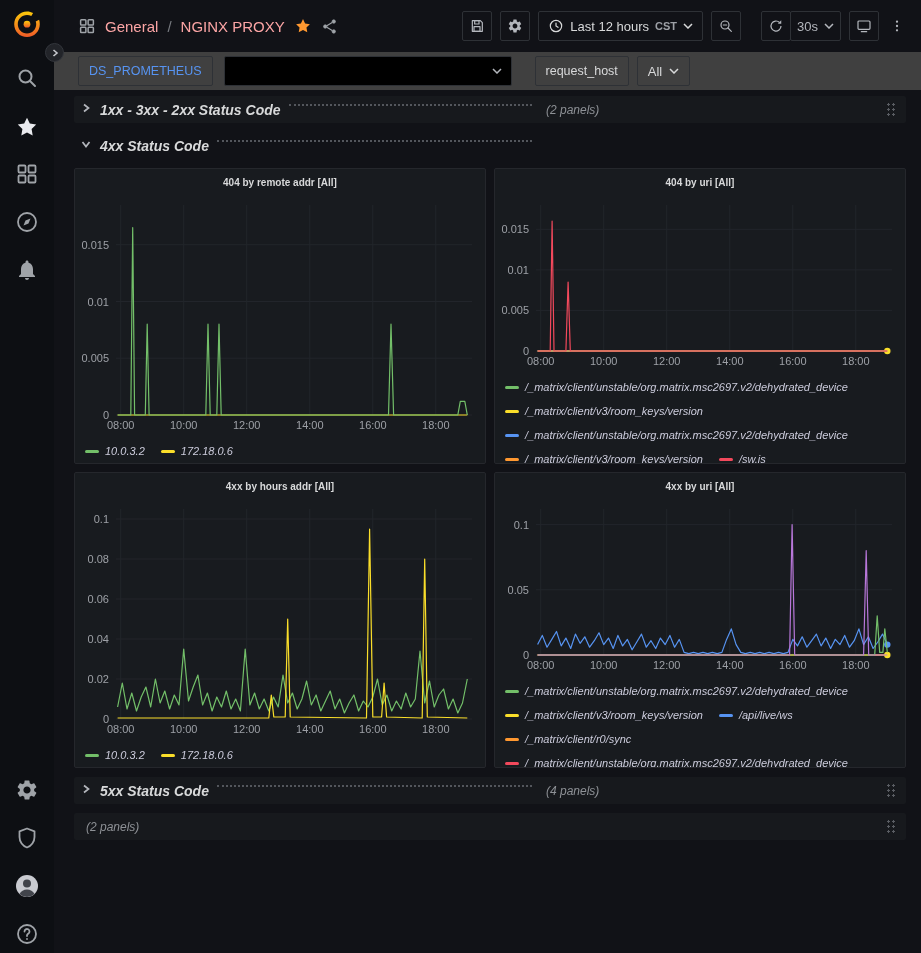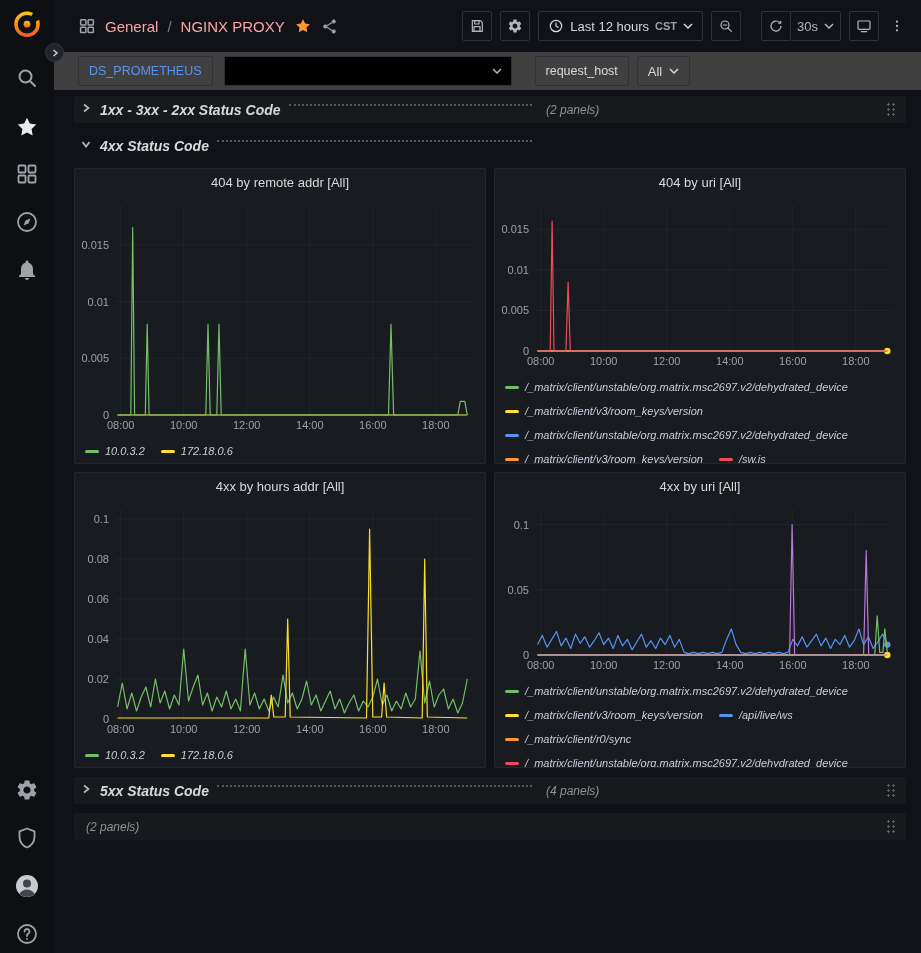--- a/index.html
+++ b/index.html
@@ -101,21 +101,21 @@
     background-size: 5px 5px;
   }
 
   .panels-grid { display: grid; grid-template-columns: 412px 412px; gap: 8px; margin-bottom: 9px; }
   .panel {
     width: 412px; height: 296px; background: #181b1f;
     border: 1px solid #25272c; border-radius: 2px; overflow: hidden;
   }
   .panel-title {
     height: 26px; display: flex; align-items: center; justify-content: center;
-    font-size: 13px; font-weight: 400; color: #d8d9da; cursor: pointer;
+    font-size: 10px; font-weight: 700; color: #d8d9da; cursor: pointer;
   }
   svg.chart { margin: 0 1px; }
   svg.chart text { font-family: "Liberation Sans", sans-serif; }
   .legend { padding: 6px 8px 0 10px; }
   .legend-row { display: flex; gap: 16px; height: 24px; align-items: center; white-space: nowrap; overflow: hidden; }
   .legend-item { display: flex; align-items: center; font-size: 11px; color: #ccccdc; cursor: pointer; font-style: italic; }
   .swatch { width: 14px; height: 3px; border-radius: 2px; margin-right: 6px; flex: none; }
 </style>
 </head>
 <body>

